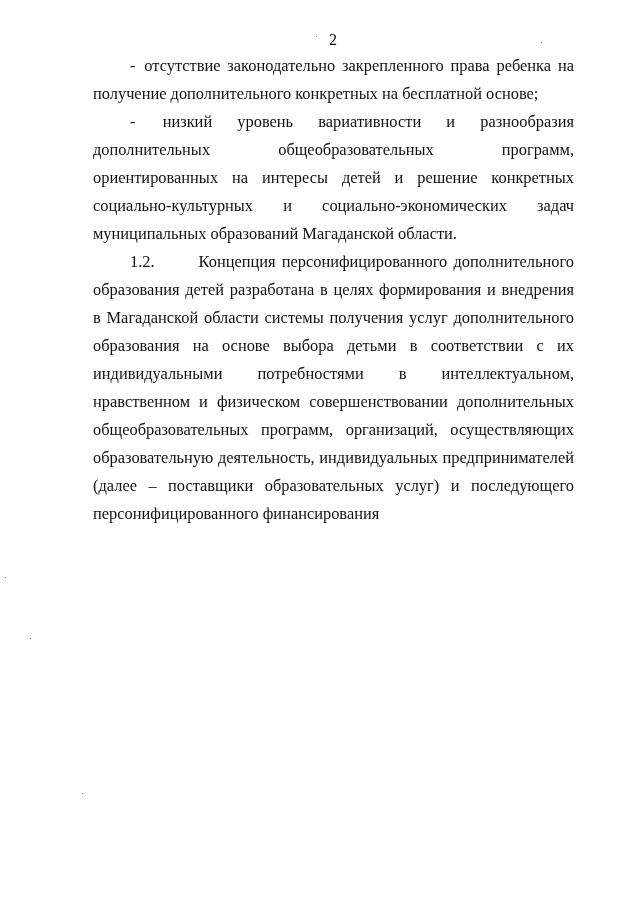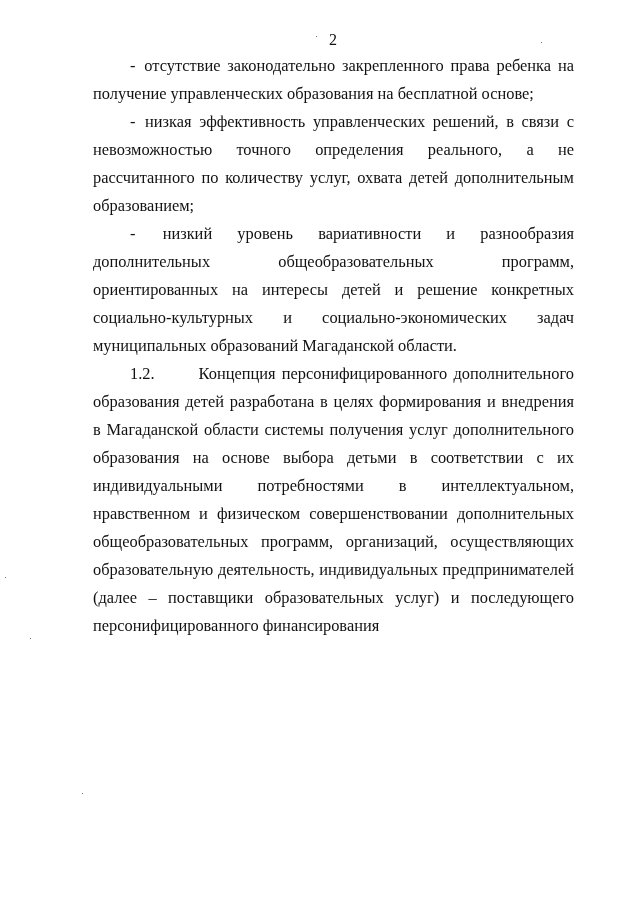--- a/index.html
+++ b/index.html
@@ -56,24 +56,23 @@
   </style>
 </head>
 <body>
 
 <div class="page">
 
   <div class="page-number">2</div>
 
   <div class="body-text">
 
-    <p class="para list-item"><span class="dash">-&nbsp;</span><span>отсутствие законодательно закрепленного права ребенка на получение управленческих образования на бесплатной основе;</span></p>
+    <p class="para list-item"><span class="dash">-&nbsp;</span><span>отсутствие законодательно закрепленного права ребенка на получение дополнительного конкретных на бесплатной основе;</span></p>
 
 
-    <p class="para list-item"><span class="dash">-&nbsp;</span><span>низкая эффективность управленческих решений, в связи с невозможностью точного определения реального, а не рассчитанного по количеству услуг, охвата детей дополнительным образованием;</span></p>
 
 
     <p class="para list-item"><span class="dash">-&nbsp;</span><span>низкий уровень вариативности и разнообразия дополнительных общеобразовательных программ, ориентированных на интересы детей и решение конкретных социально-культурных и социально-экономических задач муниципальных образований Магаданской области.</span></p>
 
 
     <p class="para"><span style="margin-right:44px;">1.2.</span><span>Концепция персонифицированного дополнительного образования детей разработана в целях формирования и внедрения в Магаданской области системы получения услуг дополнительного образования на основе выбора детьми в соответствии с их индивидуальными потребностями в интеллектуальном, нравственном и физическом совершенствовании дополнительных общеобразовательных программ, организаций, осуществляющих образовательную деятельность, индивидуальных предпринимателей (далее – поставщики образовательных услуг) и последующего персонифицированного финансирования</span></p>
 
   </div>
 
   <span class="speck" style="left:316px;top:36px;"></span>

